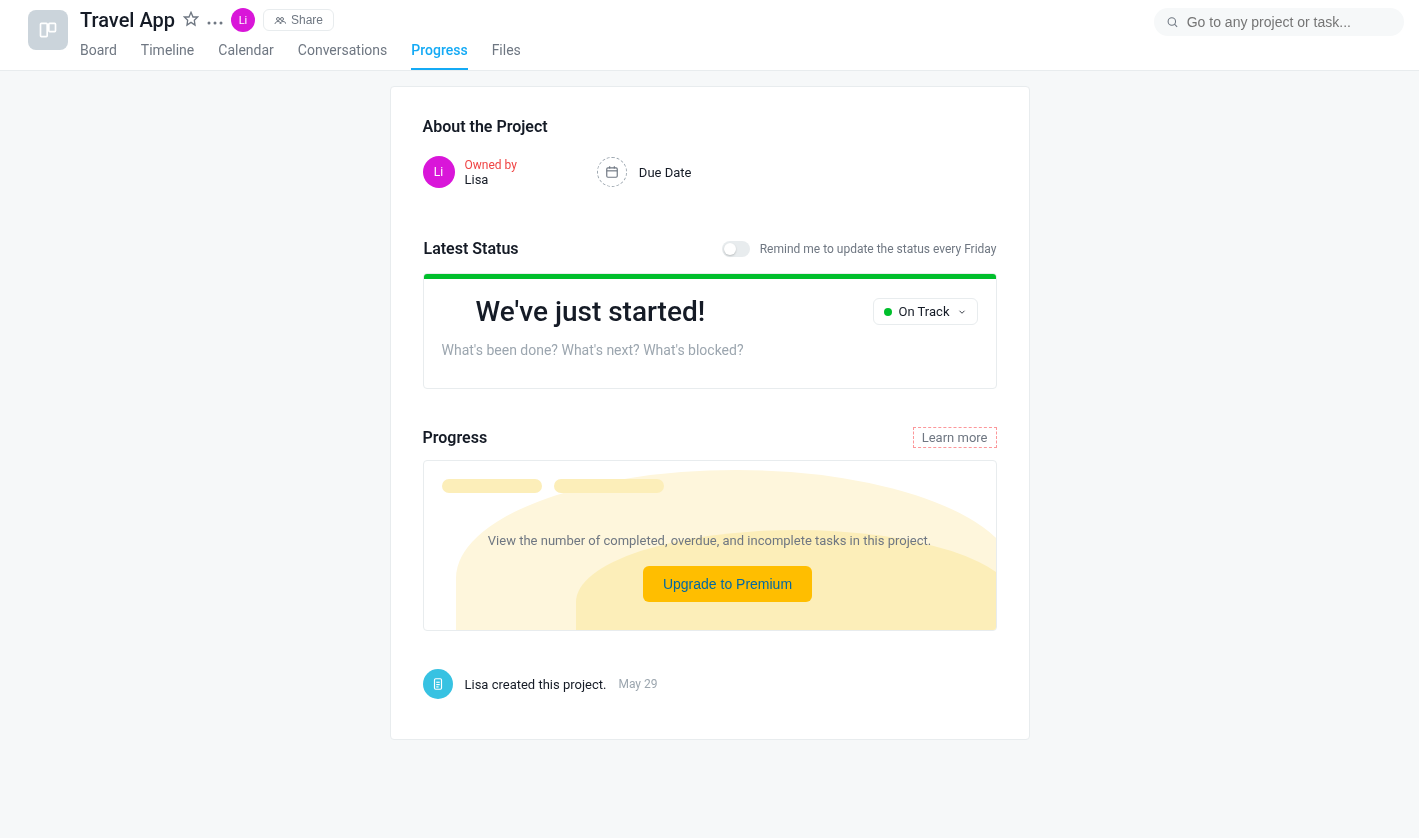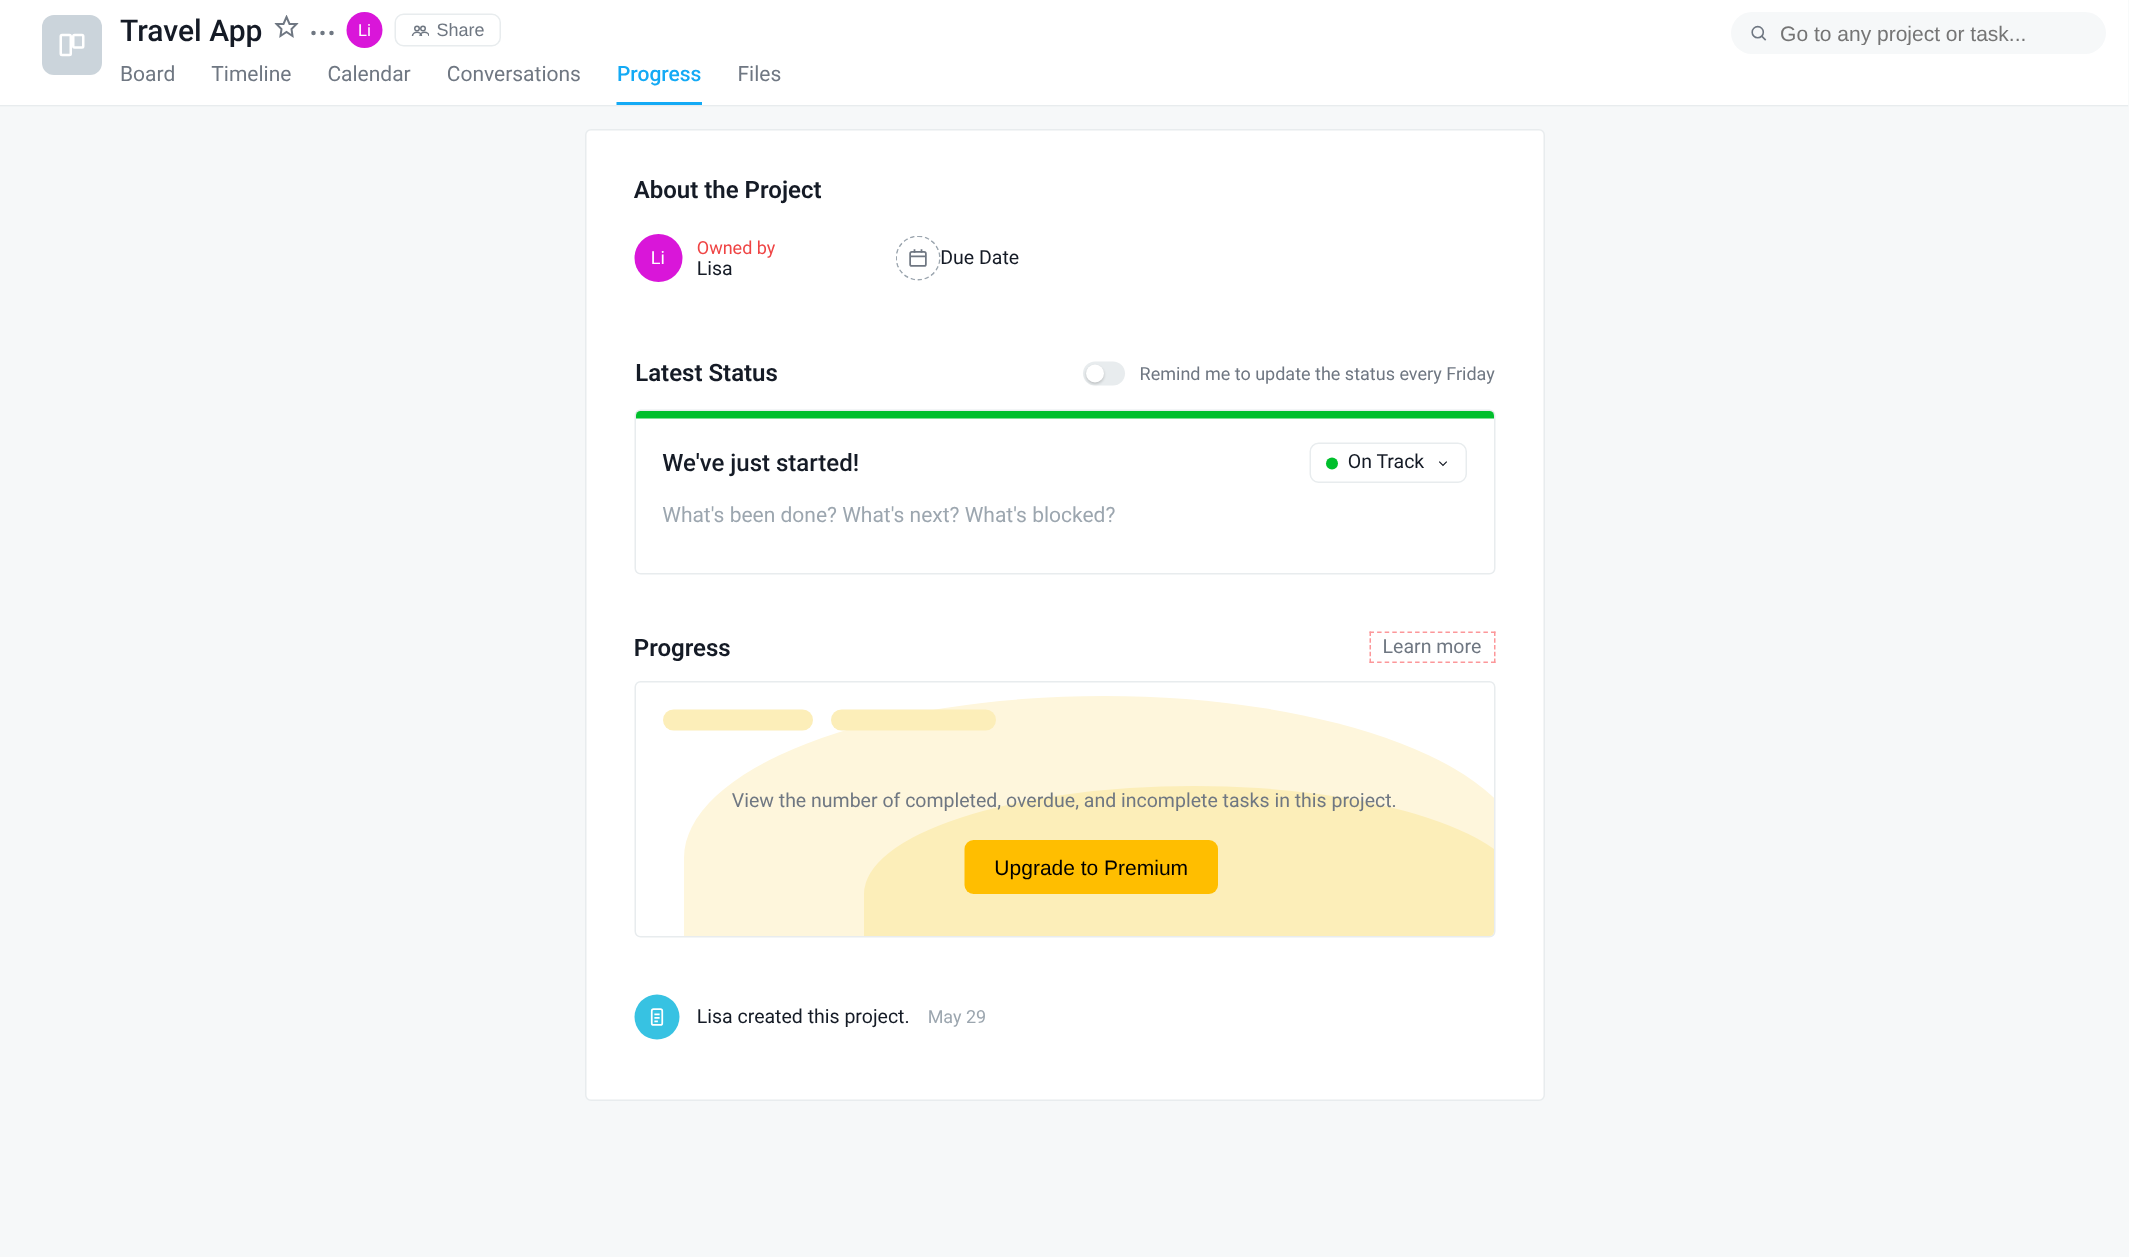--- a/index.html
+++ b/index.html
@@ -61,40 +61,40 @@
 .sec-title { font-size: 16px; font-weight:600; margin-bottom: 20px; }
 .about-row { display:flex; gap: 80px; margin-bottom: 50px; }
 .owner-block { display:flex; align-items:center; gap:10px; }
 .avatar-md {
   width: 32px; height:32px; border-radius:50%;
   background:#d916d9; color:#fff; font-size:12px;
   display:flex; align-items:center; justify-content:center;
 }
 .ob-label { font-size:12px; color:#ef4444; }
 .ob-value { font-size:13px; color:#151b26; }
-.due-block { display:flex; align-items:center; gap:0; cursor:pointer; }
+.due-block { display:flex; align-items:center; gap:12px; cursor:pointer; }
 .dashed-circle {
   width:30px; height:30px; border-radius:50%;
   border:1px dashed #9ca6af; display:flex; align-items:center; justify-content:center;
   color:#6f7782;
 }
 .status-head { display:flex; align-items:center; justify-content:space-between; margin-bottom:14px; }
 .status-head-right { display:flex; align-items:center; gap:10px; color:#6f7782; font-size:12px; }
 .toggle {
   width:28px; height:16px; background:#e8ecee; border-radius:8px; position:relative; cursor:pointer;
 }
 .toggle::after {
   content:""; position:absolute; width:12px; height:12px; background:#fff;
   border-radius:50%; top:2px; left:2px; box-shadow:0 1px 2px rgba(0,0,0,.2);
 }
 .status-box { border:1px solid #e8ecee; border-radius:4px; overflow:hidden; margin-bottom: 38px; }
 .status-bar { height:5px; background:#25e8c8; background:#00bf2c; }
 .status-body { padding: 16px 18px 30px; }
 .status-body-row { display:flex; align-items:center; justify-content:space-between; margin-bottom:14px; }
-.status-title { font-size:16px; font-weight:500; }
+.status-title { font-size:28px; font-weight:500;margin-left:34px; }
 .ontrack-pill {
   border:1px solid #e8ecee; border-radius:6px; padding:5px 10px;
   display:flex; align-items:center; gap:7px; cursor:pointer; font-size:13px;
 }
 .dot-g { width:8px; height:8px; border-radius:50%; background:#00bf2c; }
 .status-placeholder { color:#9ca6af; font-size:14px; }
 .prog-head { display:flex; align-items:center; justify-content:space-between; margin-bottom:12px; }
 .learn-more {
   border:1px dashed #fc979a; color:#6f7782; font-size:13px;
   padding:2px 8px; cursor:pointer;
@@ -109,21 +109,21 @@
 .skel-row { display:flex; gap:12px; margin-bottom: 40px; position:relative; z-index:1; }
 .skel { height:14px; border-radius:7px; background:#fceeb9; }
 .prog-center { text-align:center; position:relative; z-index:1; }
 .prog-center-title { font-size:16px; font-weight:600; margin-bottom:6px; display:flex; align-items:center; justify-content:center; gap:8px; }
 .badge-ring {
   width:16px; height:16px; border:2px solid #ffbe2f; border-radius:50% 50% 50% 50% / 45% 45% 55% 55%;
   border-bottom:none; position:relative;
 }
 .prog-center-sub { color:#6f7782; font-size:13px; margin-bottom:18px; }
 .upgrade-btn {
-  background:#ffbe00; color:#000000; border:none; border-radius:6px;
+  background:#ffbe00; color:#0369a1; border:none; border-radius:6px;
   padding:10px 20px; font-size:14px; cursor:pointer;margin-left:36px;
 }
 .activity-item { display:flex; align-items:center; gap:12px; margin-top: 18px; }
 .act-icon {
   width:30px; height:30px; border-radius:50%;
   background:#37c2e2; color:#fff; display:flex; align-items:center; justify-content:center;
 }
 .act-text { font-size:13px; }
 .act-date { color:#9ca6af; font-size:12px; }
 </style>

